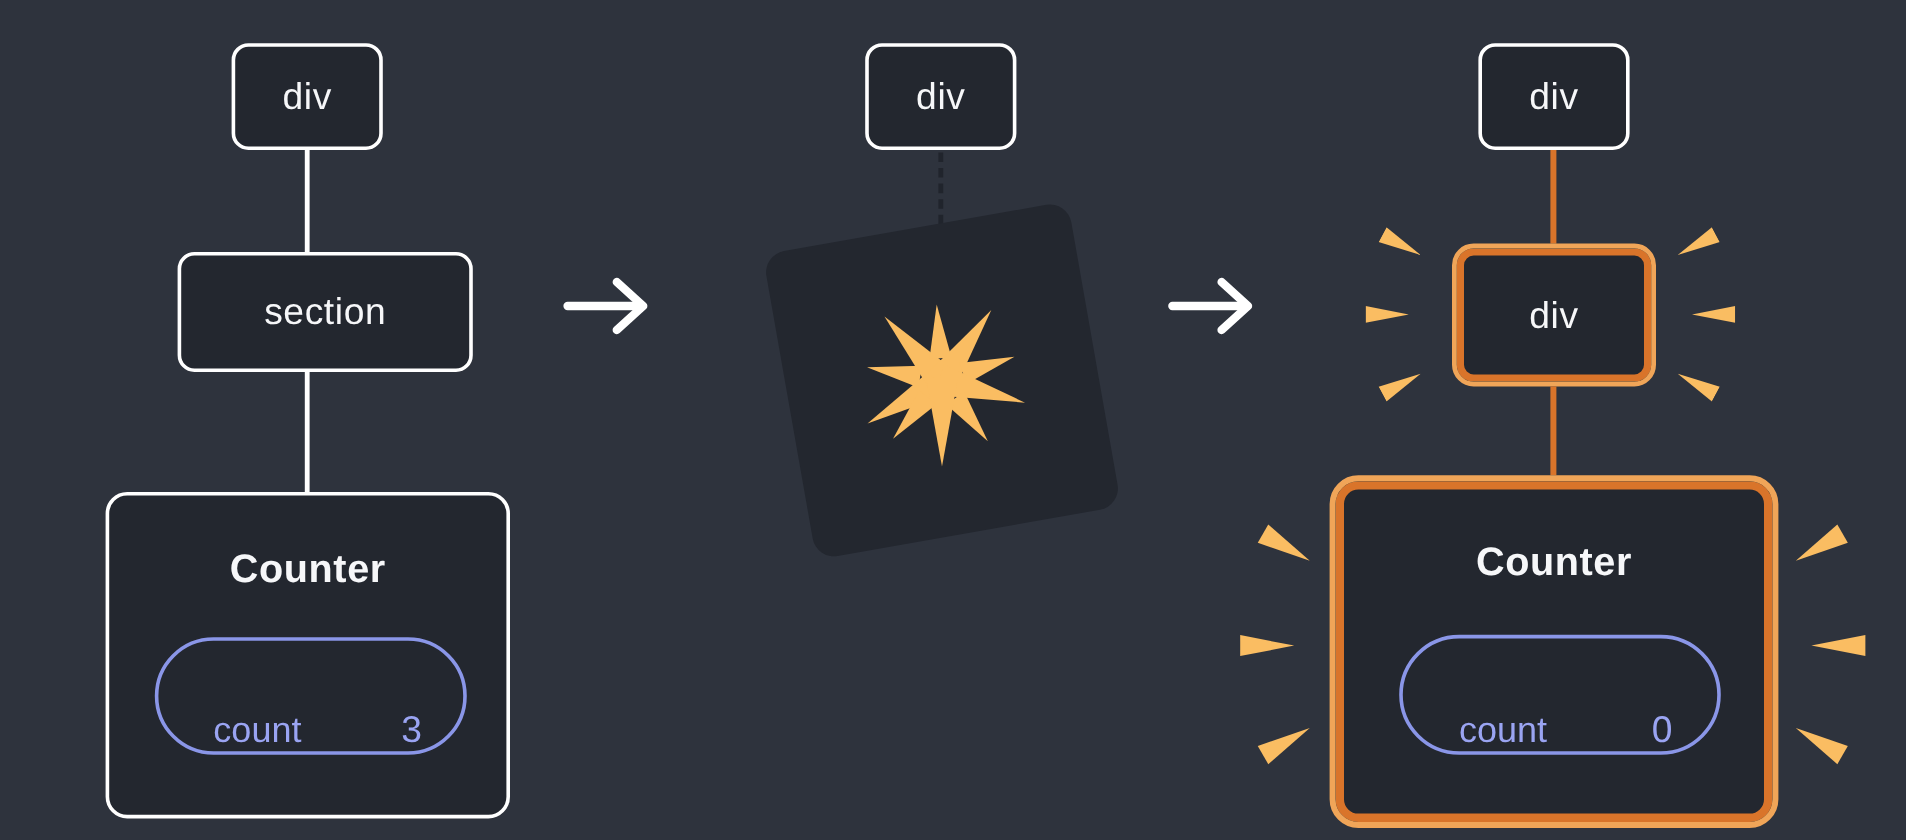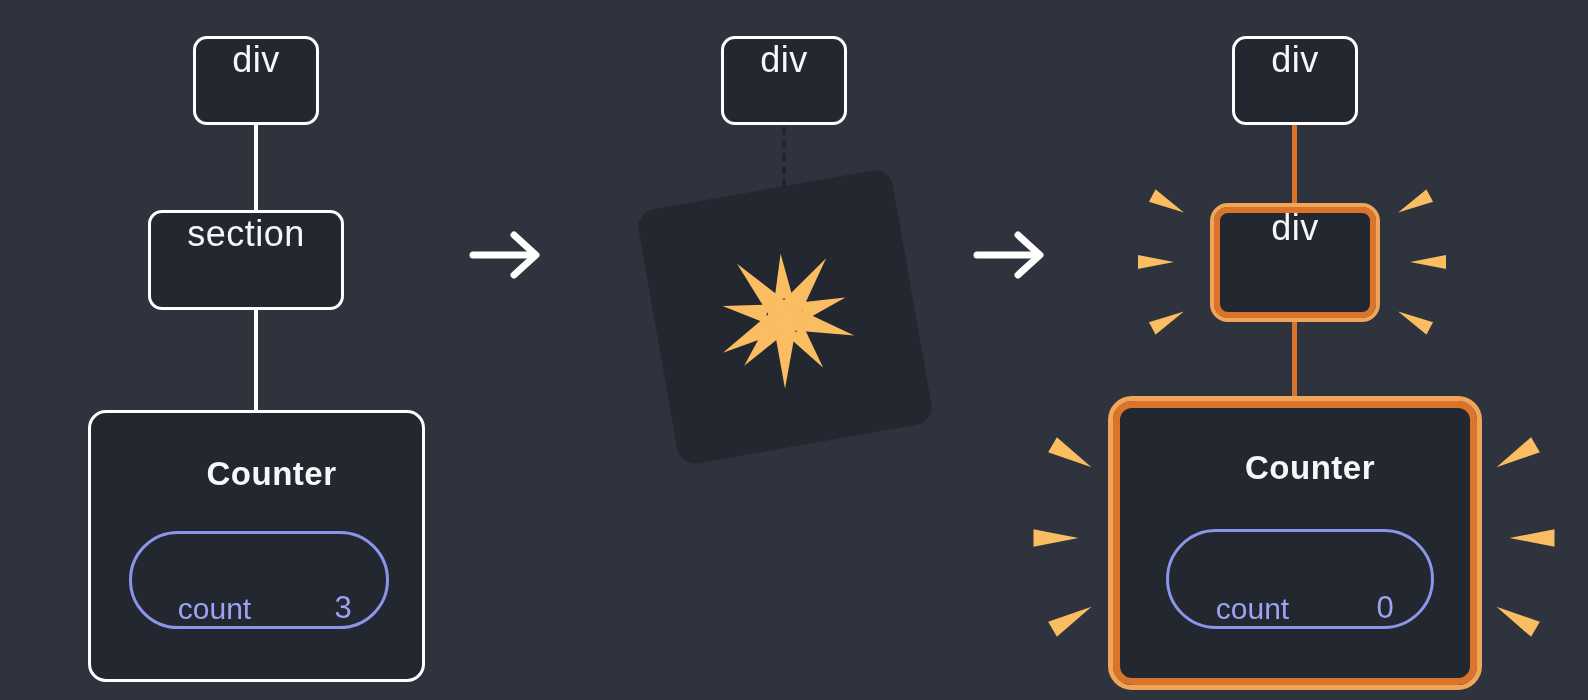--- a/index.html
+++ b/index.html
@@ -7,23 +7,23 @@
   body {
     width:1588px; height:700px; position:relative; overflow:hidden;
     background: var(--background);
     font-family: "Liberation Sans", sans-serif;
   }
   .node {
     position:absolute;
     background: var(--node-fill);
     border: 3px solid var(--node-border);
     border-radius: 14px;
-    display:flex; align-items:flex-start; justify-content:center;
+    display:flex; align-items:center; justify-content:center;
     color: var(--text-color);
-    font-size: 36px; font-weight: 500;
+    font-size: 31px; font-weight: 500;
     letter-spacing: .5px;
   }
   .node.hl {
     border: 4px solid var(--highlight-light);
     box-shadow: inset 0 0 0 6px var(--highlight);
     border-radius: 18px;
   }
   .vline { position:absolute; width:4px; background: var(--node-border); }
   .vline.orange { width:5px; background: var(--highlight); }
   .dashline { position:absolute; width:0; border-left: 4px dashed var(--dash); }
@@ -38,21 +38,20 @@
     border: 5px solid var(--highlight-light);
     box-shadow: inset 0 0 0 7px var(--highlight);
     border-radius: 24px;
   }
   .component .title {
     position:absolute; left:0; width:100%;
     text-align:center;
     color: var(--text-color);
     font-size: 33px; font-weight: 600;
     letter-spacing:.5px;
-    margin-left:15px;
   }
   .pill {
     position:absolute;
     display:flex;
     border: 3px solid var(--pill-border);
     border-radius: 52px;
     overflow:hidden;
     color: var(--pill-text);
     align-items: flex-end;
   }
@@ -73,21 +72,21 @@
 
   .spark { position:absolute; transform-origin:center; }
 </style>
 </head>
 <body>
 
 <div class="node" style="left:193px; top:36px; width:126px; height:89px;">
   <span>div</span>
 </div>
 <div class="vline" style="left:254px; top:125px; height:85px;"></div>
-<div class="node" style="left:148px; top:210px; width:196px; height:100px;">
+<div class="node" style="left:148px; top:210px; width:246px; height:100px;">
   <span>section</span>
 </div>
 <div class="vline" style="left:254px; top:310px; height:100px;"></div>
 <div class="component" style="left:88px; top:410px; width:337px; height:272px;">
   <div class="title" style="top:42px;">Counter</div>
   <div class="pill" style="left:38px; top:118px; width:260px; height:98px;">
     <div class="key">count</div>
     <div class="sep"></div>
     <div class="val" style="width:86px;">3</div>
   </div>

